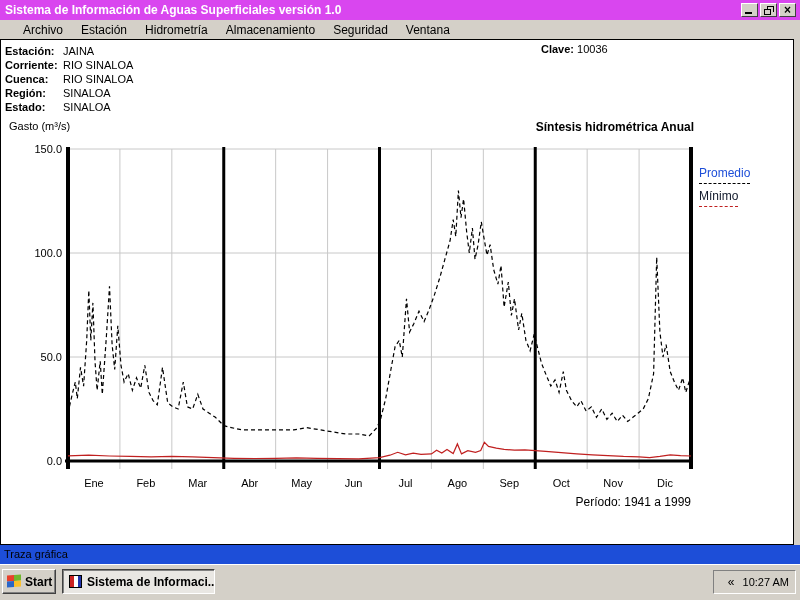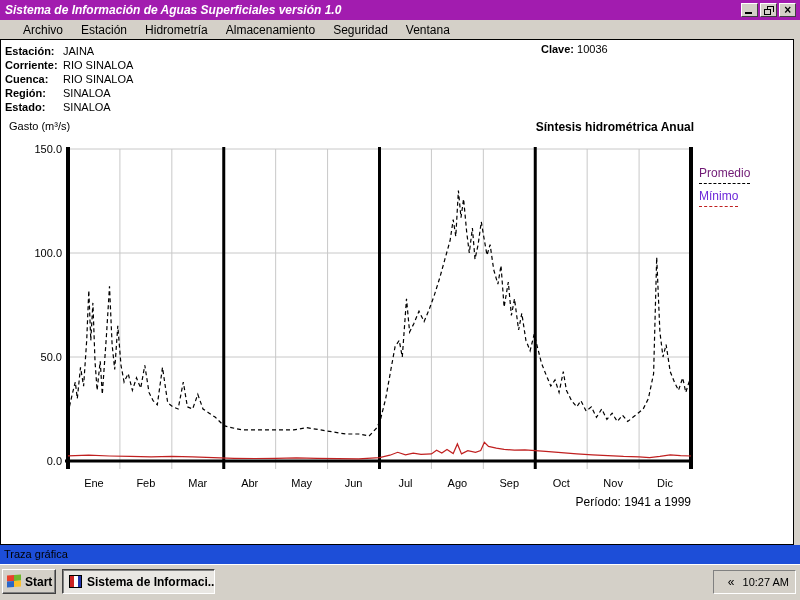--- a/index.html
+++ b/index.html
@@ -7,25 +7,24 @@
   body {
     font-family:"Liberation Sans", sans-serif;
     background:#d4d0c8;
     position:relative;
     font-size:11px;
     color:#000;
   }
   
   .titlebar {
     position:absolute; left:0; top:0; width:800px; height:24px;
-    background:#a21caf; color:#fff;
+    background:#d946ef; color:#fff;
     font-size:12px; font-weight:bold;
     line-height:20px; padding-left:5px;
     white-space:nowrap;
-    font-style:italic;
   }
   .win-buttons { position:absolute; right:4px; top:3px; display:flex; gap:2px; }
   .win-btn {
     width:17px; height:14px; background:#d4d0c8;
     border-top:1px solid #fff; border-left:1px solid #fff;
     border-right:1px solid #404040; border-bottom:1px solid #404040;
     position:relative; cursor:default;
   }
   .glyph-min { position:absolute; left:3px; bottom:2px; width:7px; height:2px; background:#000; }
   .glyph-rst-back { position:absolute; left:6px; top:2px; width:7px; height:6px; border:1px solid #000; border-bottom:none; }
@@ -47,22 +46,22 @@
   .station-row { height:14px; line-height:14px; white-space:nowrap; }
   .station-label { display:inline-block; width:58px; font-weight:bold; font-size:11px; }
   .station-value { font-size:11px; }
   .clave { position:absolute; left:540px; top:2px; height:14px; line-height:14px; }
   .clave b { font-weight:bold; }
   .gasto-label { position:absolute; left:8px; top:80px; font-size:11px; }
   .sintesis-label { position:absolute; right:99px; top:80px; font-size:12px; font-weight:bold; }
   .chart-svg { position:absolute; left:0; top:0; width:792px; height:504px; }
   .legend { position:absolute; left:698px; top:126px; font-size:12px; }
   .legend-item { margin-bottom:9px; }
-  .leg-promedio { color:#701a75; border-bottom:1px dashed #000; padding-bottom:3px; cursor:default;margin-top:20px; }
-  .leg-minimo   { color:#6d28d9; border-bottom:1px dashed #c02020; padding-bottom:3px; cursor:default;margin-top:24px; }
+  .leg-promedio { color:#1d4ed8; border-bottom:1px dashed #000; padding-bottom:3px; cursor:default;margin-top:20px; }
+  .leg-minimo   { color:#0f172a; border-bottom:1px dashed #c02020; padding-bottom:3px; cursor:default;margin-top:24px; }
   .periodo { position:absolute; left:67px; top:455px; width:623px; text-align:right; font-size:12px; }
   
   .statusbar {
     position:absolute; left:0; top:545px; width:800px; height:19px;
     background:#1d4ed8; line-height:19px; padding-left:4px; font-size:11px;
   }
   
   .taskbar {
     position:absolute; left:0; top:564px; width:800px; height:36px;
     background:#d4d0c8; border-top:1px solid #fff;

